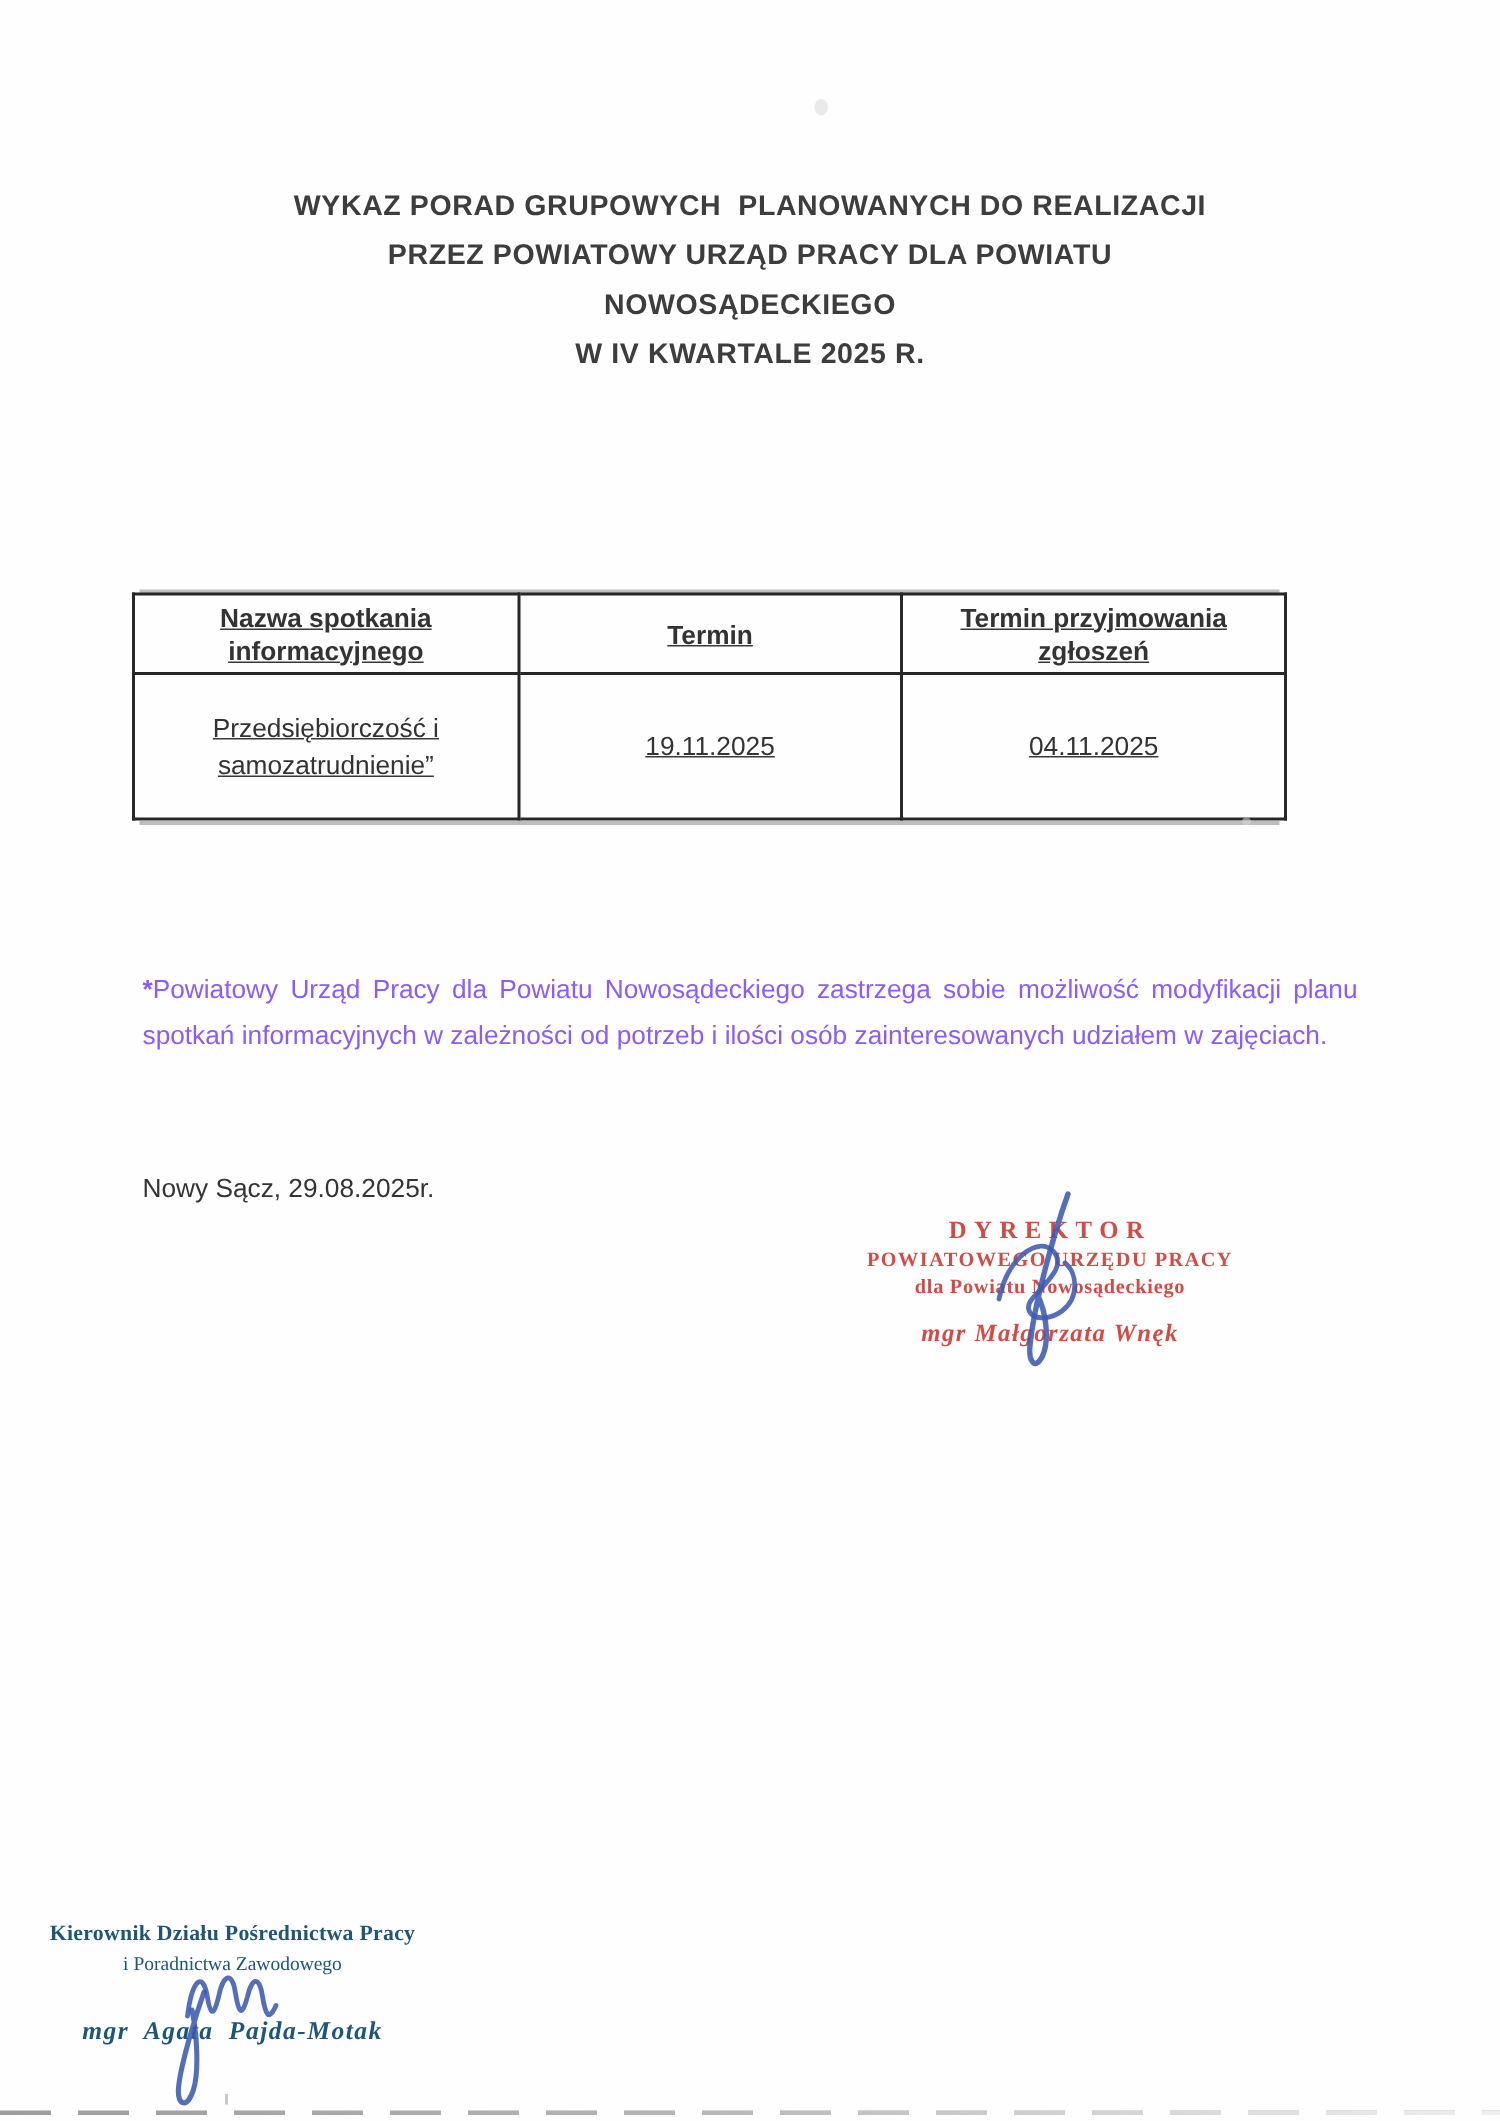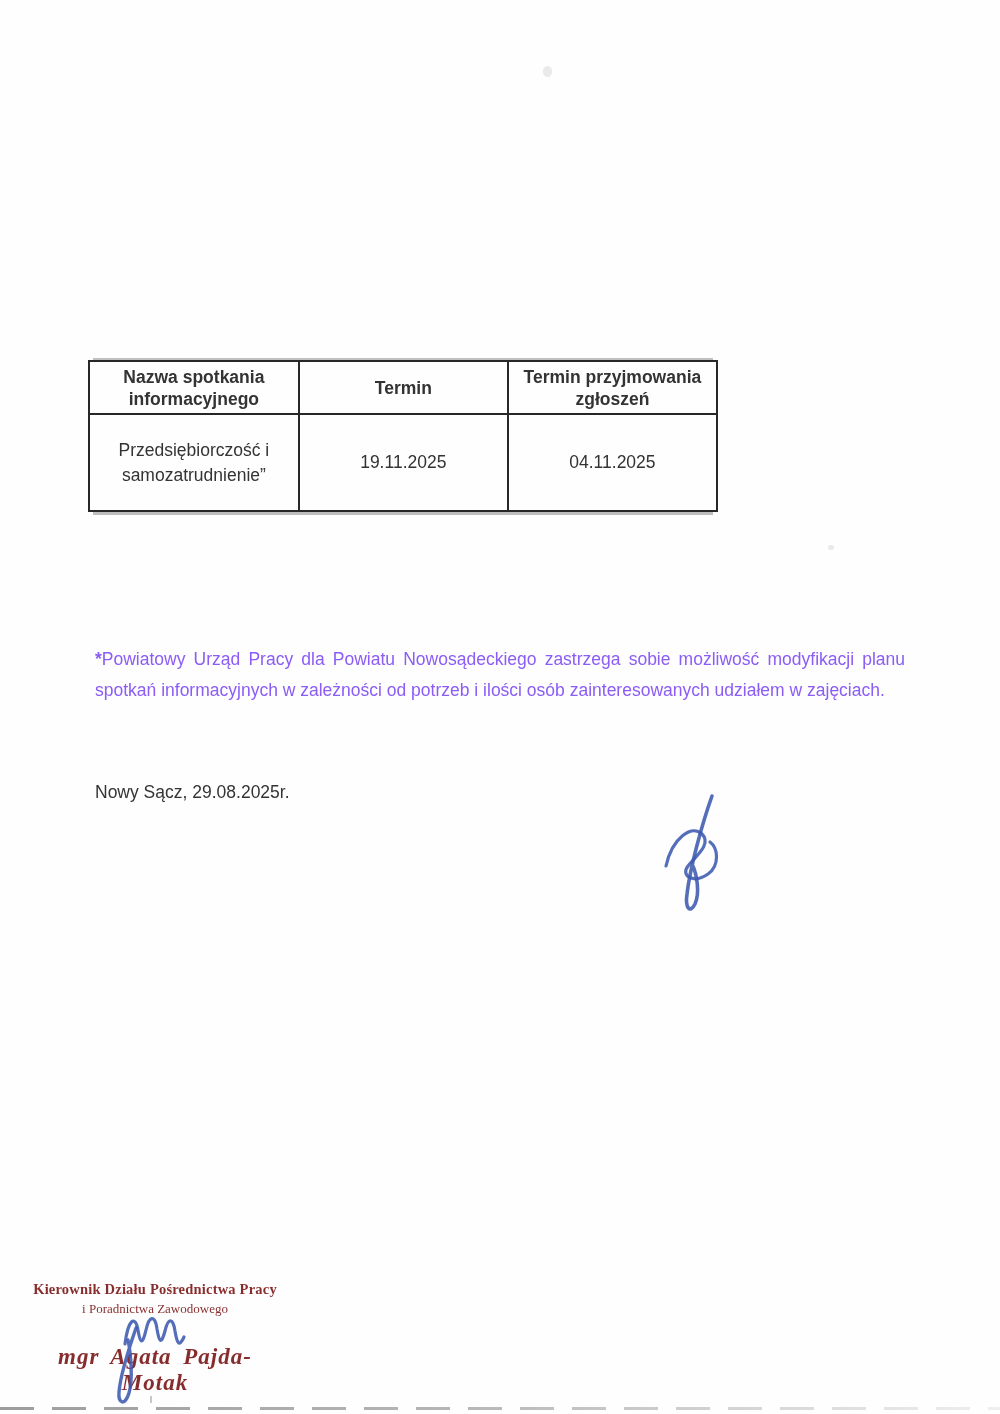--- a/index.html
+++ b/index.html
@@ -25,25 +25,26 @@
     font-weight: 700;
     line-height: 33px;
     letter-spacing: 0.4px;
     color: #3d3d3d;
     white-space: pre-wrap;
   }
 
   
   table.schedule {
     position: absolute;
-    left: 88px; top: 360px;
-    width: 630px;
+    left: 88px; top: 395px;
+    width: 770px;
     border-collapse: collapse;
     table-layout: fixed;
     box-shadow: 0 -7px 0 -5px rgba(130,130,130,.5), 0 8px 0 -5px rgba(110,110,110,.45);
+    text-decoration: underline;
   }
   table.schedule th, table.schedule td {
     border: 2.5px solid #272727;
     text-align: center;
     vertical-align: middle;
     color: #333333;
   }
   table.schedule th {
     height: 47px;
     font-size: 17.5px;
@@ -81,24 +82,24 @@
   }
 
   
   .stamp { position: absolute; text-align: center; font-family: "Liberation Serif", serif; opacity: 0.93; }
   .stamp-director { left: 565px; top: 810px; width: 270px; color: #cf3f3a; }
   .ds-title   { font-size: 16.5px; font-weight: 700; letter-spacing: 5px; }
   .ds-office  { font-size: 13.5px; font-weight: 700; letter-spacing: 1px; margin-top: 2px; }
   .ds-district{ font-size: 13.5px; font-weight: 700; letter-spacing: 0.5px; margin-top: 2px; }
   .ds-name    { font-size: 16.5px; font-weight: 700; font-style: italic; letter-spacing: 1px; margin-top: 13px; }
 
-  .stamp-manager { left: 30px; top: 1281px; width: 250px; color: #7f1d1d; }
+  .stamp-manager { left: 30px; top: 1281px; width: 250px; color: #0c4a6e; }
   .ms-l1   { font-size: 14.5px; font-weight: 700; letter-spacing: 0.2px; }
   .ms-l2   { font-size: 13px; font-weight: 400; margin-top: 3px; }
-  .ms-name { font-size: 23px; font-weight: 700; font-style: italic; letter-spacing: 1px; word-spacing: 5px; margin-top: 27px; }
+  .ms-name { font-size: 17px; font-weight: 700; font-style: italic; letter-spacing: 1px; word-spacing: 5px; margin-top: 27px; }
 
   
   .sig { position: absolute; pointer-events: none; }
   .sig path { fill: none; stroke: #3e5ab0; stroke-linecap: round; stroke-linejoin: round; opacity: 0.88; }
 
   
   .scan-line {
     position: absolute;
     left: 0; top: 1407px;
     width: 100%; height: 2.5px;
@@ -115,20 +116,26 @@
   }
   .speck { position: absolute; border-radius: 50%; background: #d9d9d9; opacity: 0.55; }
   .speck-a { left: 543px; top: 66px; width: 9px; height: 11px; }
   .speck-b { left: 828px; top: 545px; width: 6px; height: 5px; }
 </style>
 </head>
 <body>
 
 <div class="page">
 
+  <header class="title-block">
+    <div class="title-line">WYKAZ PORAD GRUPOWYCH  PLANOWANYCH DO REALIZACJI</div>
+    <div class="title-line">PRZEZ POWIATOWY URZĄD PRACY DLA POWIATU</div>
+    <div class="title-line">NOWOSĄDECKIEGO</div>
+    <div class="title-line">W IV KWARTALE 2025 R.</div>
+  </header>
 
   <table class="schedule">
     <colgroup>
       <col style="width:33.4%">
       <col style="width:33.3%">
       <col style="width:33.3%">
     </colgroup>
     <thead>
       <tr>
         <th>Nazwa spotkania informacyjnego</th>
@@ -142,20 +149,26 @@
         <td>19.11.2025</td>
         <td>04.11.2025</td>
       </tr>
     </tbody>
   </table>
 
   <p class="footnote"><span class="star">*</span><span>Powiatowy Urząd Pracy dla Powiatu Nowosądeckiego zastrzega sobie możliwość modyfikacji planu spotkań informacyjnych w zależności od potrzeb i ilości osób zainteresowanych udziałem w zajęciach.</span></p>
 
   <p class="dateline">Nowy Sącz, 29.08.2025r.</p>
 
+  <div class="stamp stamp-director">
+    <div class="ds-title">DYREKTOR</div>
+    <div class="ds-office">POWIATOWEGO URZĘDU PRACY</div>
+    <div class="ds-district">dla Powiatu Nowosądeckiego</div>
+    <div class="ds-name">mgr Małgorzata Wnęk</div>
+  </div>
 
   <svg class="sig" style="left:650px; top:790px;" width="100" height="130" viewBox="0 0 100 130">
     <path d="M 62,6 C 52,34 40,78 37,104 C 35,118 40,124 45,114 C 50,103 47,84 42,74" stroke-width="3.6"></path>
     <path d="M 16,76 C 22,48 42,34 52,44 C 62,54 46,66 38,76 C 30,86 44,94 58,84 C 70,75 68,58 60,52" stroke-width="3.2"></path>
   </svg>
 
   <div class="stamp stamp-manager">
     <div class="ms-l1">Kierownik Działu Pośrednictwa Pracy</div>
     <div class="ms-l2">i Poradnictwa Zawodowego</div>
     <div class="ms-name">mgr Agata Pajda-Motak</div>

